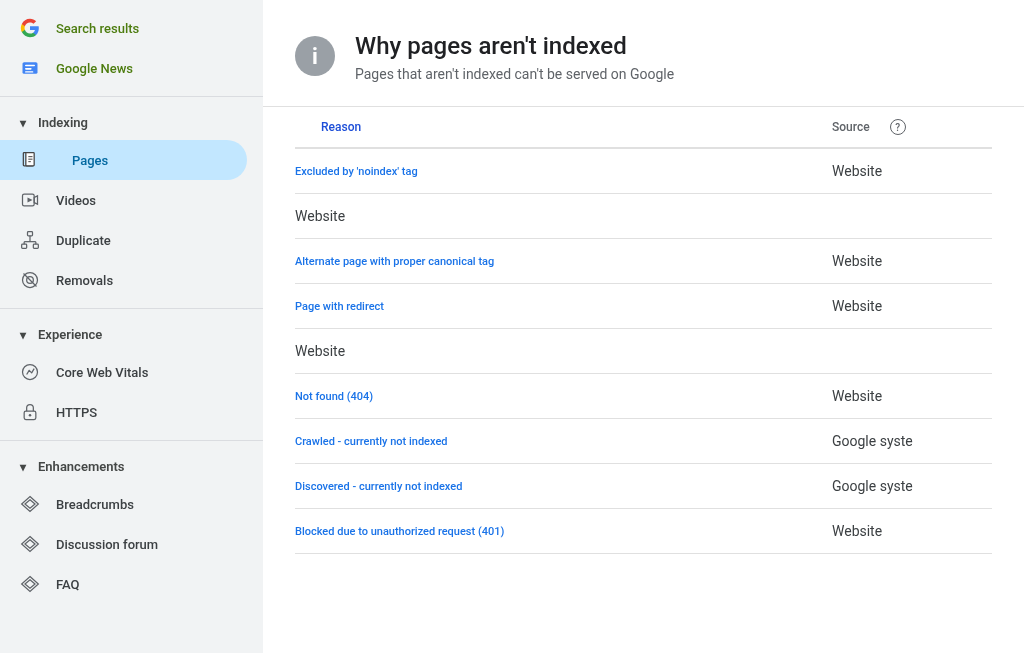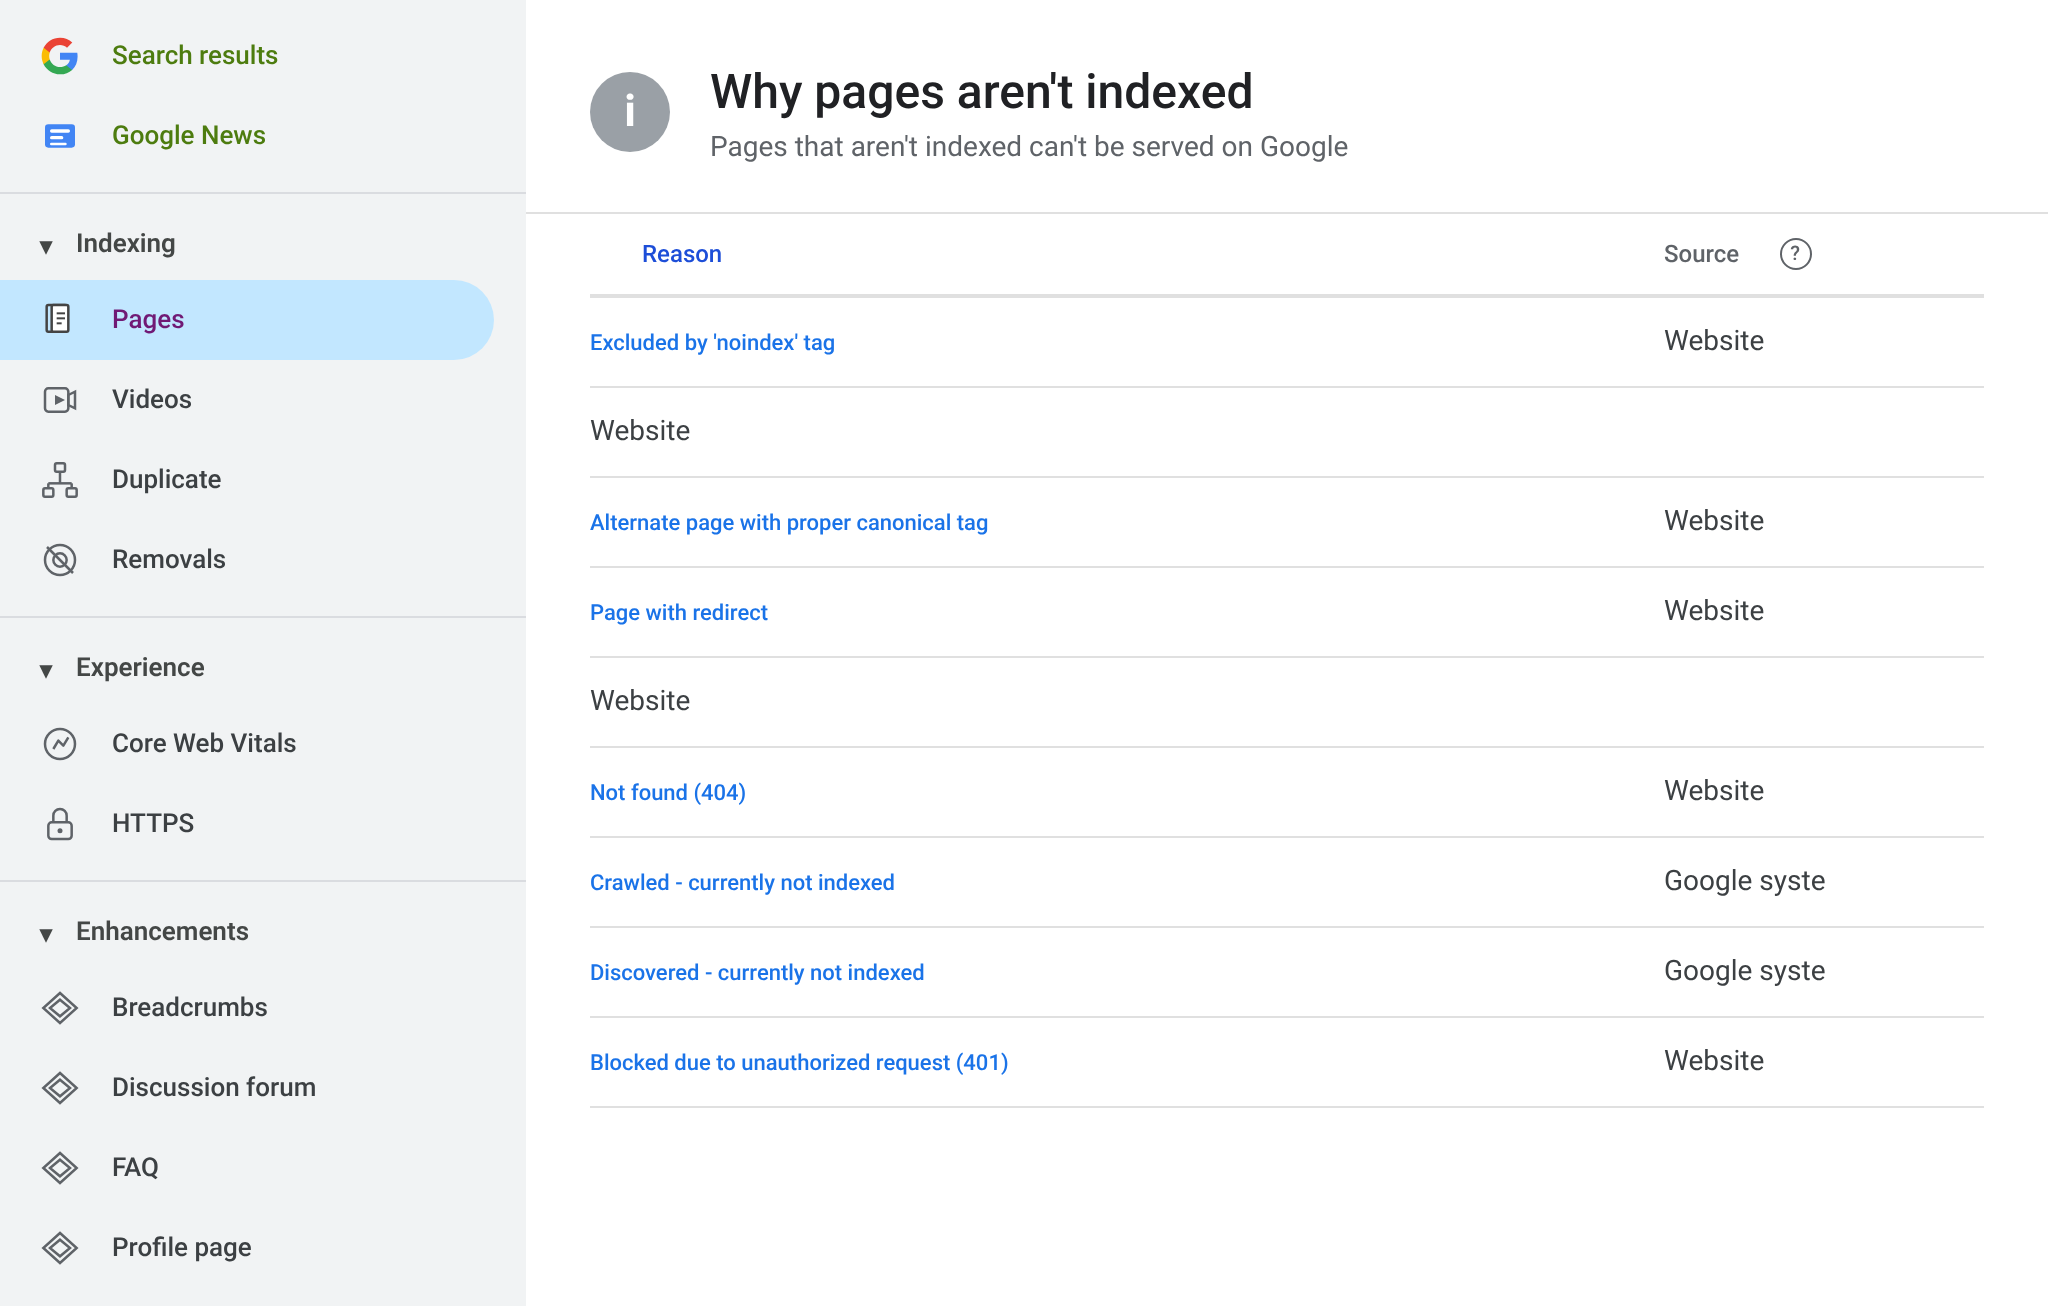--- a/index.html
+++ b/index.html
@@ -28,21 +28,22 @@
       padding: 10px 16px 10px 20px;
       cursor: pointer;
       border-radius: 0 24px 24px 0;
       margin-right: 16px;
       color: #3c4043;
       font-size: 13px;
       font-weight: 500;
     }
     .sidebar-item.active {
       background: #c2e7ff;
-      color: #701a75;
+      color: #0369a1;
+      gap: 16px;
     }
     .sidebar-item .icon {
       width: 20px;
       height: 20px;
       margin-right: 16px;
       display: flex;
       align-items: center;
       justify-content: center;
       color: #5f6368;
       flex-shrink: 0;
@@ -339,29 +340,20 @@
   <div class="sidebar-item">
     <span class="icon">
       <svg viewBox="0 0 24 24" fill="none" xmlns="http://www.w3.org/2000/svg">
         <polygon points="12,3 22,12 12,21 2,12" stroke="#5f6368" stroke-width="1.5" fill="none"></polygon>
         <polygon points="12,7 18,12 12,17 6,12" stroke="#5f6368" stroke-width="1.5" fill="none"></polygon>
       </svg>
     </span>
     <span>FAQ</span>
   </div>
 
-  <div class="sidebar-item">
-    <span class="icon">
-      <svg viewBox="0 0 24 24" fill="none" xmlns="http://www.w3.org/2000/svg">
-        <polygon points="12,3 22,12 12,21 2,12" stroke="#5f6368" stroke-width="1.5" fill="none"></polygon>
-        <polygon points="12,7 18,12 12,17 6,12" stroke="#5f6368" stroke-width="1.5" fill="none"></polygon>
-      </svg>
-    </span>
-    <span>Profile page</span>
-  </div>
 
 </nav>
 
 <main class="main">
 
   <div class="content-header">
     <div class="info-icon">i</div>
     <div class="content-header-text">
       <h1>Why pages aren't indexed</h1>
       <p>Pages that aren't indexed can't be served on Google</p>

